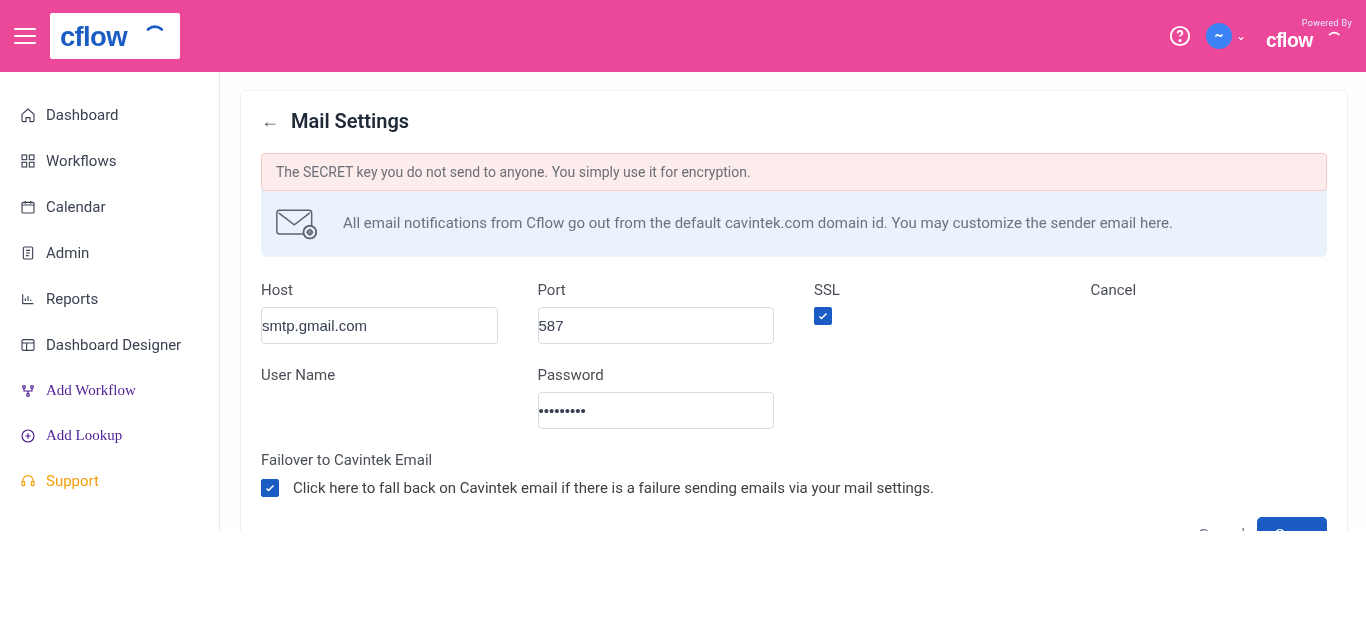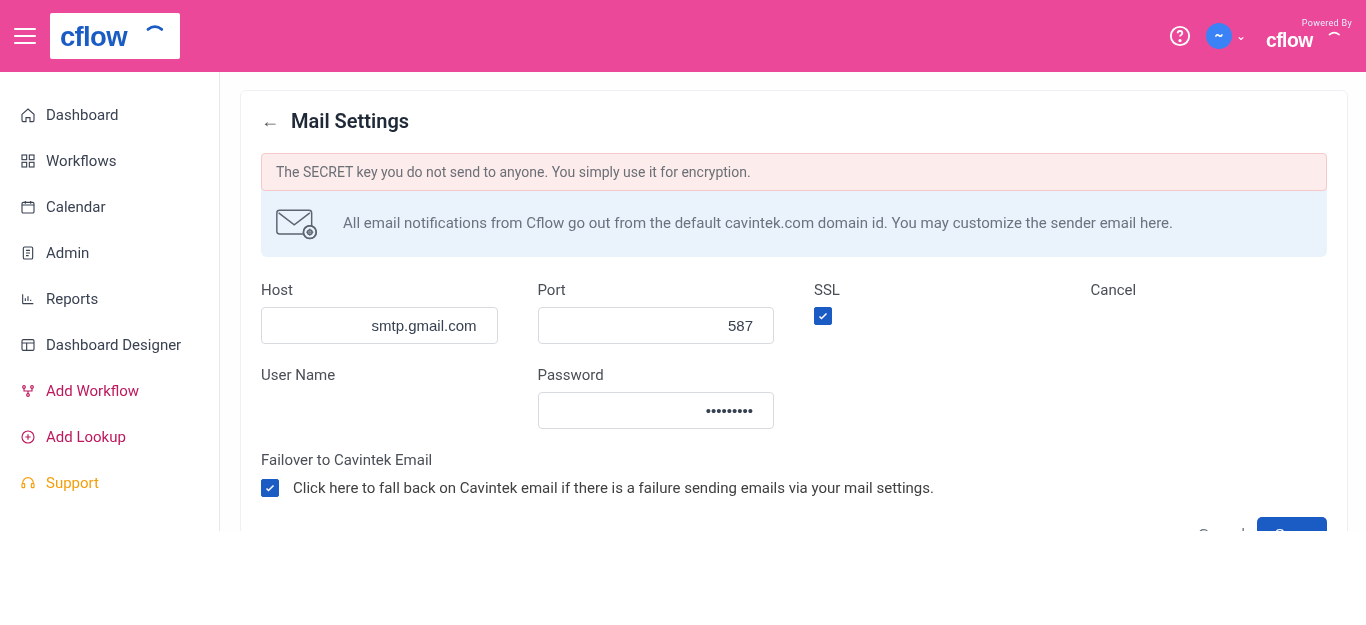--- a/index.html
+++ b/index.html
@@ -13,36 +13,36 @@
   .header-right { display:flex; align-items:center; gap:14px;}
   .hr-icon { width:24px; height:24px; display:flex; align-items:center; justify-content:center; color:#fff; cursor:pointer;}
   .hr-badge { width:26px; height:26px; border-radius:50%; background:#3b82f6; display:flex; align-items:center; justify-content:center;}
   .hr-badge span{ color:#fff; font-weight:bold; font-size:14px; transform:translateY(-1px); font-style:italic;}
   .chev { font-size:12px; color:#fff;}
   .powered { display:flex; flex-direction:column; align-items:flex-end; margin-left:6px;}
   .powered small{ font-size:9px; color:#e6efff; letter-spacing:0.3px;}
   .layout { display:flex; height:459px;border-radius:19px;}
   .sidebar { width:220px; border-right:1px solid #e5e7eb; padding:20px 0; background:#fff;}
   .nav-item { display:flex; align-items:center; gap:10px; padding:14px 20px; font-size:15px; color:#3a4252; cursor:pointer;}
-  .nav-item.accent { color:#be185d;}
+  .nav-item.accent { color:#4c1d95;font-family:Liberation Serif, serif;}
   .nav-item.orange { color:#f59e0b;}
   .nav-icon { width:16px; height:16px; flex:0 0 16px; display:flex; align-items:center; justify-content:center;}
   .main { flex:1; background:#f6f8fa1a; padding:18px 18px 0 20px; overflow:auto;}
   .card { background:#fff; border:1px solid #eef0f3; border-radius:6px; padding:0 0 18px 0;}
   .card-header { display:flex; align-items:center; gap:12px; padding:18px 20px 14px 20px;}
   .back-arrow { font-size:18px; color:#555; cursor:pointer;}
   .page-title { font-size:20px; font-weight:600; color:#1f2937;}
   .alert-wrap{ margin:6px 20px 0 20px; background:#eaf3fb; border-radius:6px; padding:0 0 16px 0;}
   .alert-secret { background:#fdecec; border:1px solid #f6c8c8; color:#6b6f76; border-radius:4px; padding:10px 14px; margin:0; font-size:14px;}
   .alert-info-row { display:flex; align-items:center; gap:24px; padding:14px 14px 0 14px;}
   .mail-ico { width:44px; height:36px; flex:0 0 44px; color:#4a5568;}
   .info-text { color:#6b7280; font-size:15px;}
   .form { padding:24px 20px 6px 20px; display:grid; grid-template-columns:1fr 1fr 1fr 1fr; column-gap:40px; row-gap:22px;}
   .field-label { font-size:15px; color:#4a4f57; margin-bottom:8px; display:block;}
-  .text-input { width:100%; border:1px solid #d7dbe0; border-radius:4px; padding:9px 20px; font-size:15px; color:#374151;text-align:right;}
+  .text-input { width:100%; border:1px solid #d7dbe0; border-radius:4px; padding:9px 0; font-size:15px; color:#374151;}
   .checkbox { width:18px; height:18px; background:#1a5bc4; border:1px solid #1a5bc4; border-radius:2px; display:flex; align-items:center; justify-content:center; cursor:pointer;}
   .checkbox svg{ width:12px; height:12px; fill:#fff;}
   .failover-row { grid-column:1 / -1;}
   .failover-line{ display:flex; align-items:center; gap:14px; margin-top:10px;}
   .fail-text{ color:#404040; font-size:15px;}
   .actions { display:flex; justify-content:flex-end; gap:8px; padding:14px 20px 0 0;}
   .btn-cancel { background:none; border:none; color:#6b7280; font-size:15px; cursor:pointer; padding:8px 4px;}
   .btn-save { background:#1a5bc4; color:#fff; border:none; border-radius:5px; font-size:15px; padding:8px 18px; cursor:pointer;}
 </style>
 </head>

